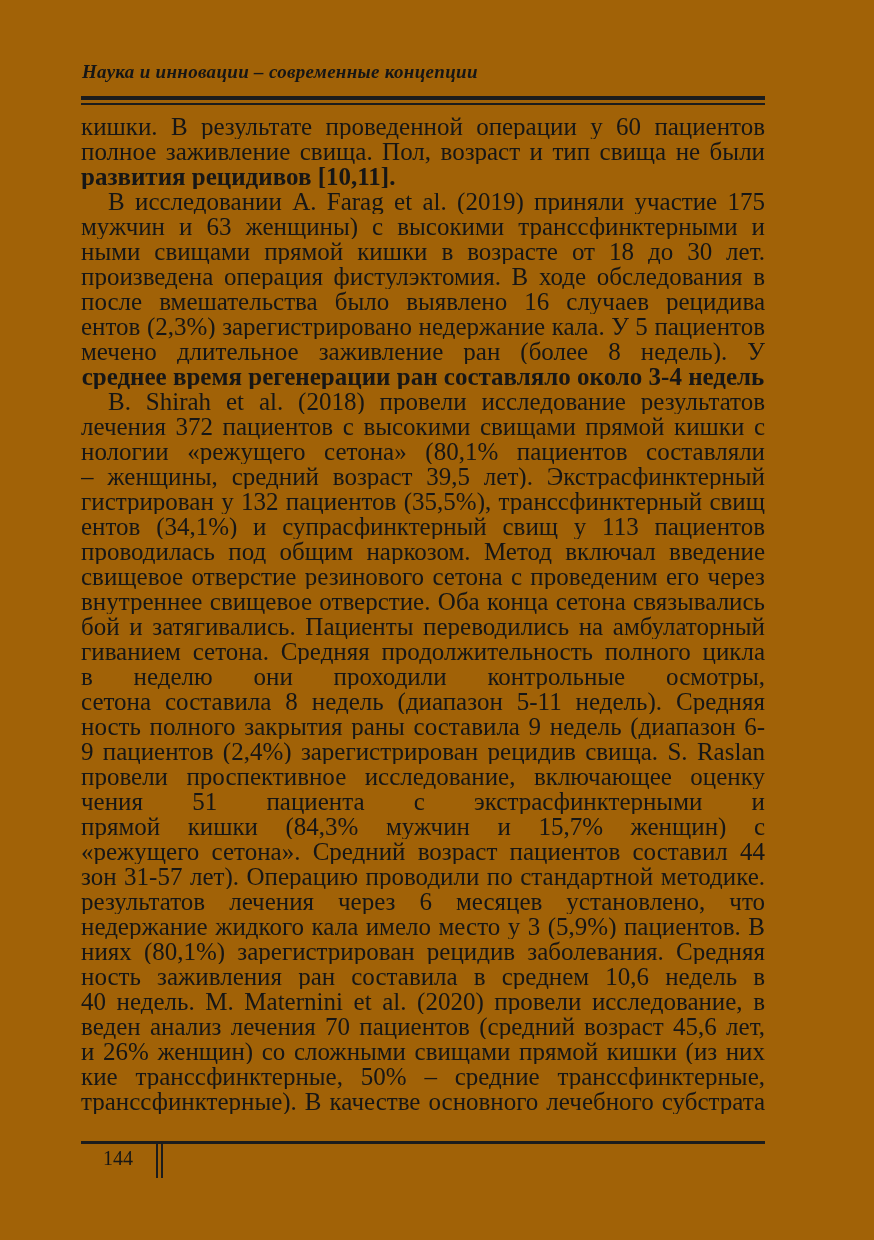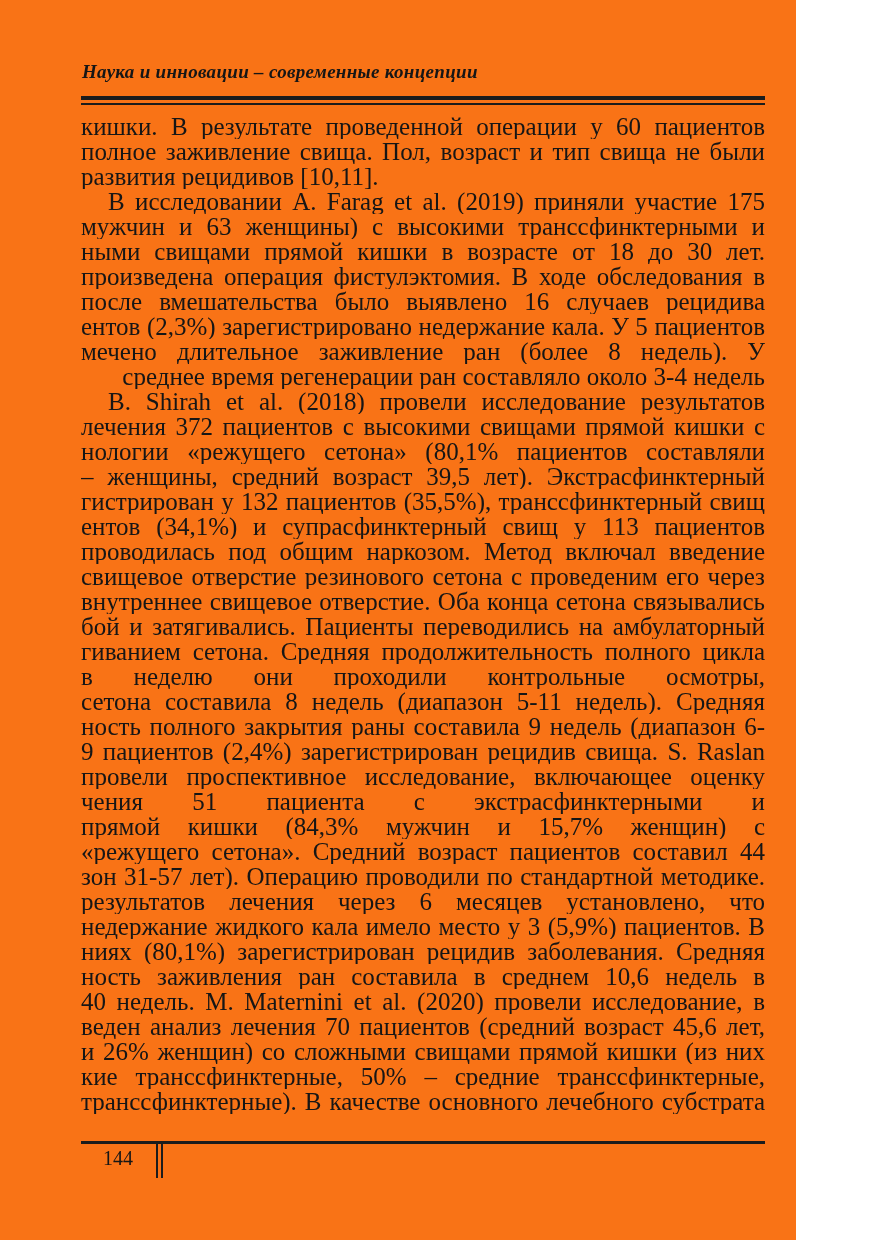--- a/index.html
+++ b/index.html
@@ -1,24 +1,23 @@
 <!DOCTYPE html>
 <html lang="ru"><head>
 <meta charset="utf-8">
 <style>
   html, body { margin: 0; padding: 0; background: #ffffff; }
   .page {
     position: relative;
-    width: 786px;
+    width: 874px;
     height: 1240px;
-    background: #f97316;
+    background: #a16207;
     color: #161616;
     font-family: "Liberation Serif", serif;
     overflow: hidden;
-    padding-left: 10px;
   }
   .header-title {
     position: absolute;
     left: 82px;
     top: 61px;
     width: 684px;
     font-size: 19px;
     font-weight: bold;
     font-style: italic;
     letter-spacing: 0.3px;
@@ -41,22 +40,23 @@
     font-size: 25px;
     line-height: 25px;
   }
   .line {
     text-align: justify;
     text-align-last: justify;
     height: 25px;
     overflow: hidden;
   }
   .line.left-last {
-    text-align: right;
+    text-align: center;
     text-align-last: left;
+    font-weight: bold;
   }
   .line.indent { text-indent: 27px; }
   .footer-rule {
     position: absolute;
     left: 81px;
     top: 1141px;
     width: 684px;
     height: 3px;
     background: #1c1c1c;
   }

